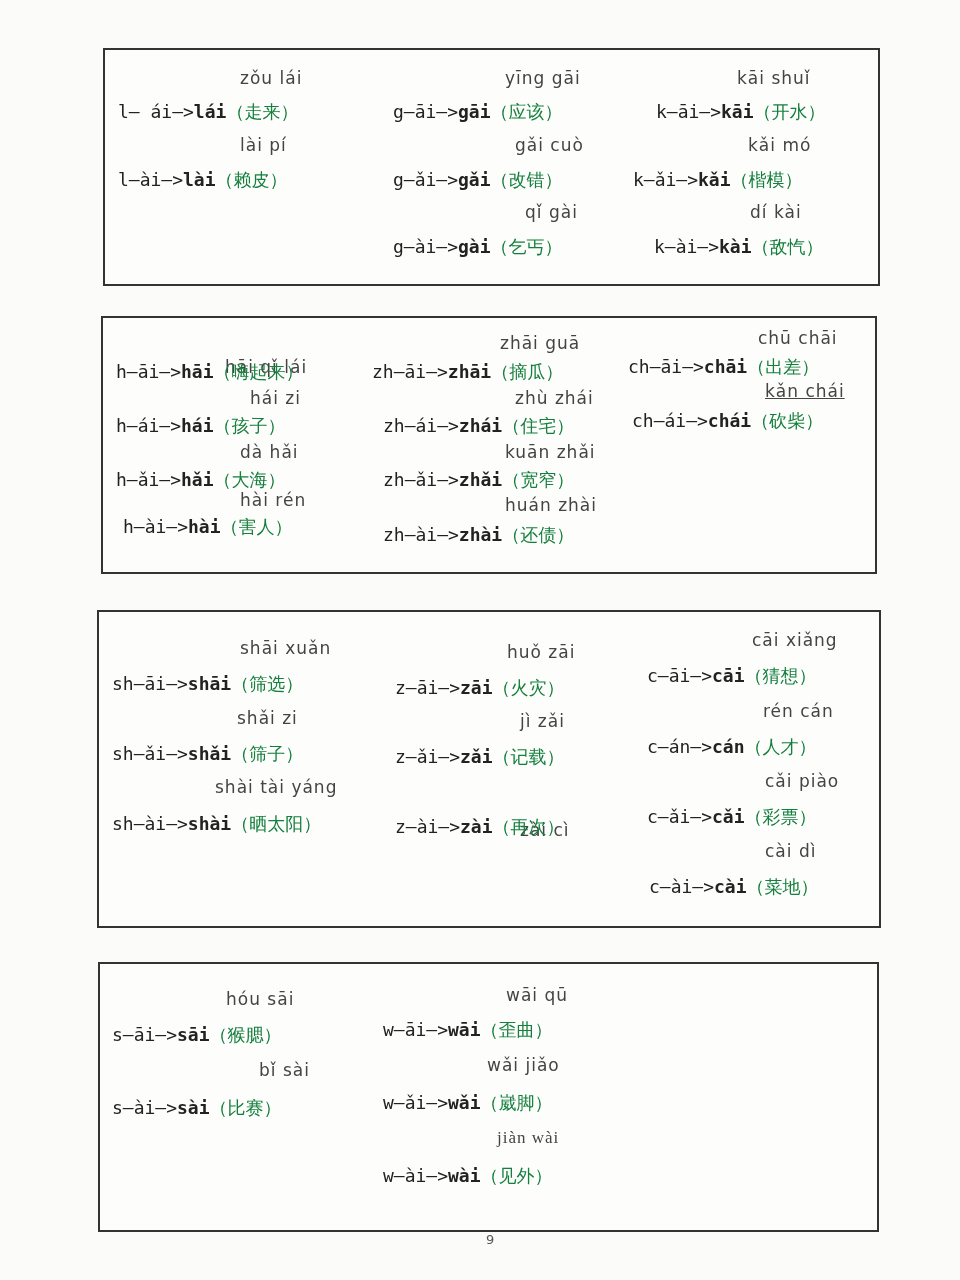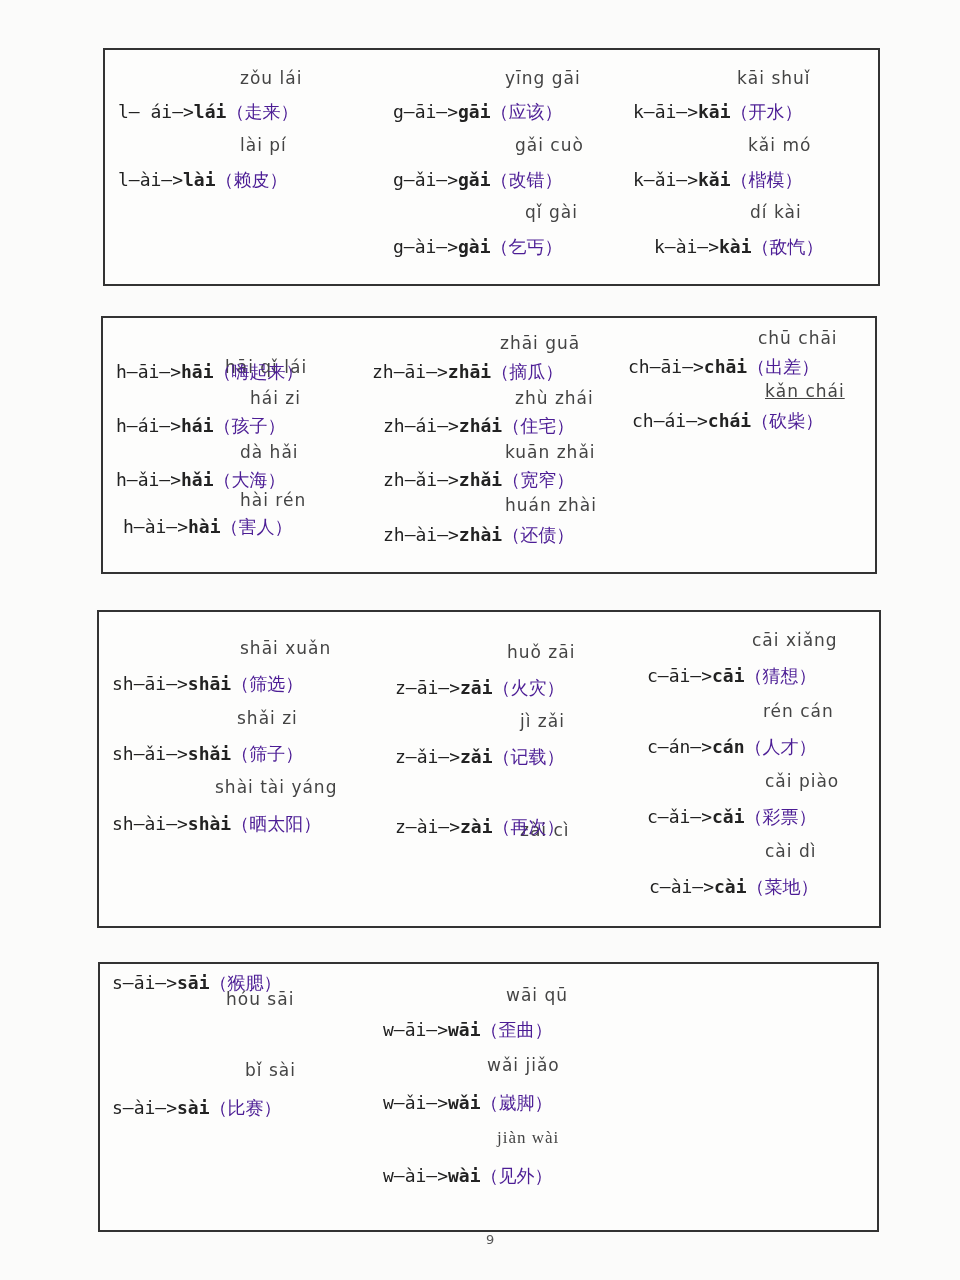--- a/index.html
+++ b/index.html
@@ -14,21 +14,21 @@
     box-sizing:border-box;
   }
   .pinyin {
     position:absolute; white-space:nowrap; font-size:17px; color:#444;
     font-family:"DejaVu Sans","Liberation Sans",sans-serif; letter-spacing:1px;
   }
   .formula {
     position:absolute; white-space:nowrap; font-size:18px; color:#222;
   }
   .formula .syl { font-weight:bold; }
-  .formula .han { font-family:Liberation Serif, serif; color:#4c1d95; }
+  .formula .han { font-family:Liberation Serif, serif; color:#15803d; }
   .page-num {
     position:absolute; left:486px; top:1232px; font-size:13px; color:#555;
     font-family:"DejaVu Sans","Liberation Sans",sans-serif;
   }
 </style>
 </head>
 <body>
 
 <div class="box" style="left:103px;top:48px;width:777px;height:238px;"></div>
 <div class="box" style="left:101px;top:316px;width:776px;height:258px;"></div>
@@ -40,21 +40,21 @@
     <div class="formula" style="left: 118px; top: 100px;"><span>l— ái—&gt;</span><span class="syl">lái</span><span class="han">（走来）</span></div>
     <div class="pinyin" style="left: 240px; top: 135px;">lài pí</div>
     <div class="formula" style="left: 118px; top: 168px;"><span>l—ài—&gt;</span><span class="syl">lài</span><span class="han">（赖皮）</span></div>
     <div class="pinyin" style="left: 505px; top: 68px;">yīng gāi</div>
     <div class="formula" style="left: 393px; top: 100px;"><span>g—āi—&gt;</span><span class="syl">gāi</span><span class="han">（应该）</span></div>
     <div class="pinyin" style="left: 515px; top: 135px;">gǎi cuò</div>
     <div class="formula" style="left: 393px; top: 168px;"><span>g—ǎi—&gt;</span><span class="syl">gǎi</span><span class="han">（改错）</span></div>
     <div class="pinyin" style="left: 525px; top: 202px;">qǐ gài</div>
     <div class="formula" style="left: 393px; top: 235px;"><span>g—ài—&gt;</span><span class="syl">gài</span><span class="han">（乞丐）</span></div>
     <div class="pinyin" style="left: 737px; top: 68px;">kāi shuǐ</div>
-    <div class="formula" style="left: 633px; top: 100px;"><span>k—āi—&gt;</span><span class="syl">kāi</span><span class="han">（开水）</span></div>
+    <div class="formula" style="left: 656px; top: 100px;"><span>k—āi—&gt;</span><span class="syl">kāi</span><span class="han">（开水）</span></div>
     <div class="pinyin" style="left: 748px; top: 135px;">kǎi mó</div>
     <div class="formula" style="left: 633px; top: 168px;"><span>k—ǎi—&gt;</span><span class="syl">kǎi</span><span class="han">（楷模）</span></div>
     <div class="pinyin" style="left: 750px; top: 202px;">dí kài</div>
     <div class="formula" style="left: 654px; top: 235px;"><span>k—ài—&gt;</span><span class="syl">kài</span><span class="han">（敌忾）</span></div>
     <div class="pinyin" style="left: 225px; top: 333px; margin-top: 24px;">hāi qǐ lái</div>
     <div class="formula" style="left: 116px; top: 360px;"><span>h—āi—&gt;</span><span class="syl">hāi</span><span class="han">（嗨起来）</span></div>
     <div class="pinyin" style="left: 250px; top: 388px;">hái zi</div>
     <div class="formula" style="left: 116px; top: 414px;"><span>h—ái—&gt;</span><span class="syl">hái</span><span class="han">（孩子）</span></div>
     <div class="pinyin" style="left: 240px; top: 442px;">dà hǎi</div>
     <div class="formula" style="left: 116px; top: 468px;"><span>h—ǎi—&gt;</span><span class="syl">hǎi</span><span class="han">（大海）</span></div>
@@ -86,22 +86,22 @@
     <div class="formula" style="left: 395px; top: 815px;"><span>z—ài—&gt;</span><span class="syl">zài</span><span class="han">（再次）</span></div>
     <div class="pinyin" style="left: 752px; top: 630px;">cāi xiǎng</div>
     <div class="formula" style="left: 647px; top: 664px;"><span>c—āi—&gt;</span><span class="syl">cāi</span><span class="han">（猜想）</span></div>
     <div class="pinyin" style="left: 763px; top: 701px;">rén cán</div>
     <div class="formula" style="left: 647px; top: 735px;"><span>c—án—&gt;</span><span class="syl">cán</span><span class="han">（人才）</span></div>
     <div class="pinyin" style="left: 765px; top: 771px;">cǎi piào</div>
     <div class="formula" style="left: 647px; top: 805px;"><span>c—ǎi—&gt;</span><span class="syl">cǎi</span><span class="han">（彩票）</span></div>
     <div class="pinyin" style="left: 765px; top: 841px;">cài dì</div>
     <div class="formula" style="left: 649px; top: 875px;"><span>c—ài—&gt;</span><span class="syl">cài</span><span class="han">（菜地）</span></div>
     <div class="pinyin" style="left: 226px; top: 989px;">hóu sāi</div>
-    <div class="formula" style="left: 112px; top: 971px;"><span>s—āi—&gt;</span><span class="syl">sāi</span><span class="han">（猴腮）</span></div>
-    <div class="pinyin" style="left: 245px; top: 1060px;">bǐ sài</div>
+    <div class="formula" style="left: 112px; top: 1023px;"><span>s—āi—&gt;</span><span class="syl">sāi</span><span class="han">（猴腮）</span></div>
+    <div class="pinyin" style="left: 259px; top: 1060px;">bǐ sài</div>
     <div class="formula" style="left: 112px; top: 1096px;"><span>s—ài—&gt;</span><span class="syl">sài</span><span class="han">（比赛）</span></div>
     <div class="pinyin" style="left: 506px; top: 985px;">wāi qū</div>
     <div class="formula" style="left: 383px; top: 1018px;"><span>w—āi—&gt;</span><span class="syl">wāi</span><span class="han">（歪曲）</span></div>
     <div class="pinyin" style="left: 487px; top: 1055px;">wǎi jiǎo</div>
     <div class="formula" style="left: 383px; top: 1091px;"><span>w—ǎi—&gt;</span><span class="syl">wǎi</span><span class="han">（崴脚）</span></div>
     <div class="pinyin" style="left: 497px; top: 1128px; font-family: Liberation Serif, serif;">jiàn wài</div>
     <div class="formula" style="left: 383px; top: 1164px;"><span>w—ài—&gt;</span><span class="syl">wài</span><span class="han">（见外）</span></div>
   </div>
 
 <div class="page-num">9</div>

